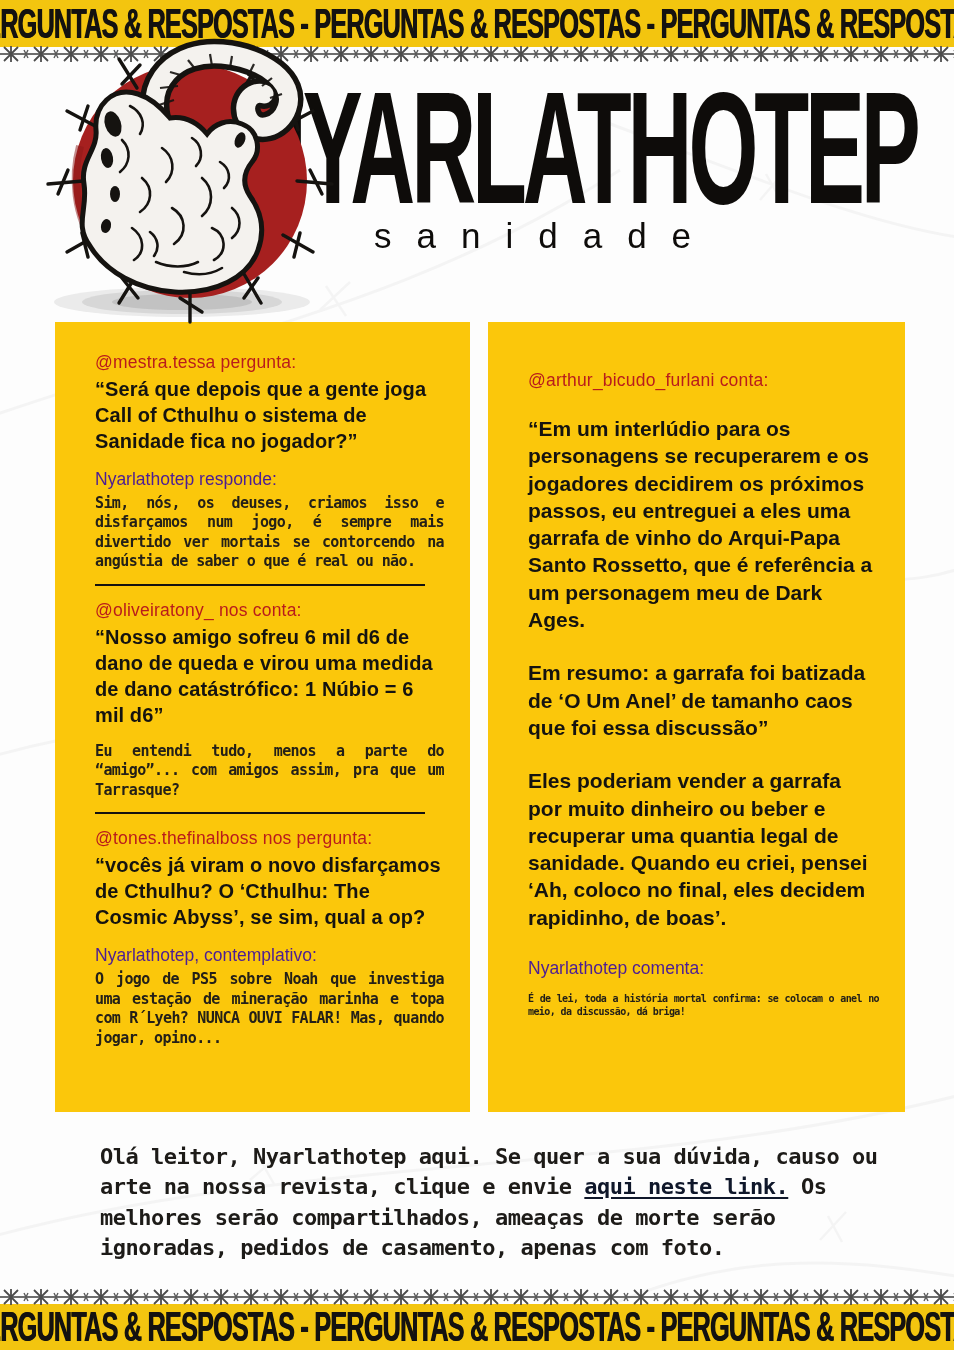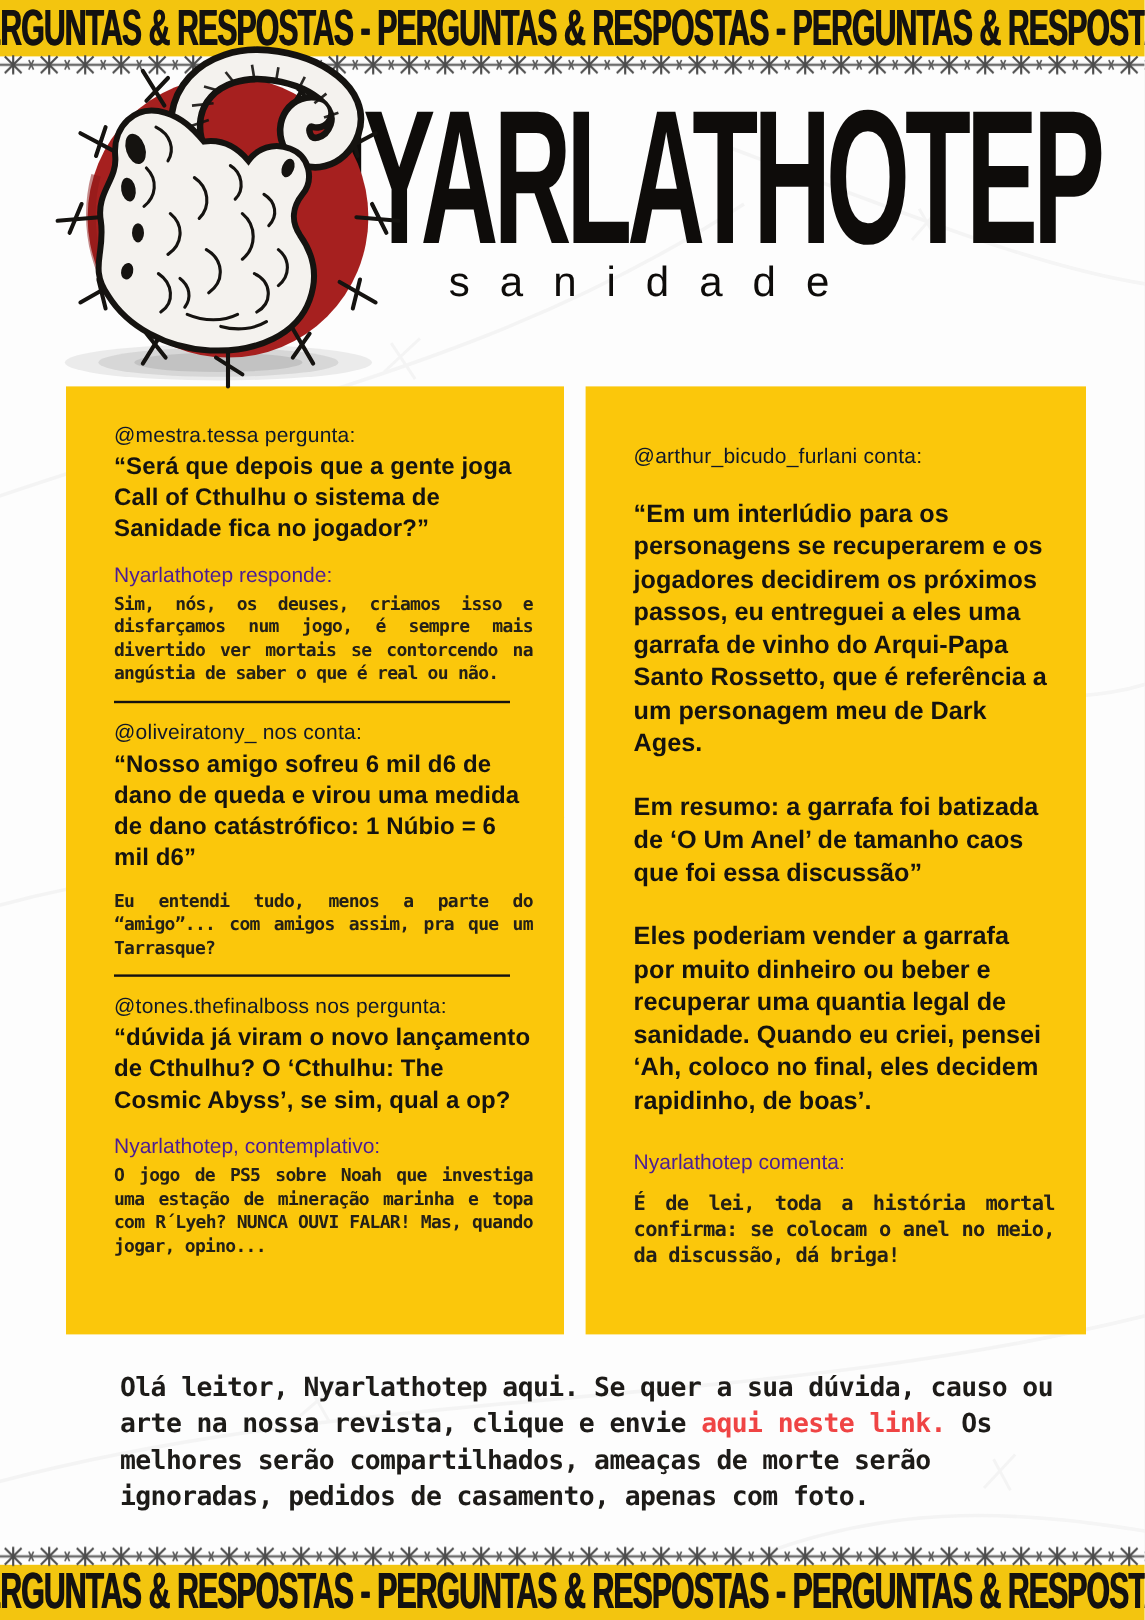--- a/index.html
+++ b/index.html
@@ -42,21 +42,21 @@
     white-space:nowrap;
   }
   
   .col {
     position:absolute; top:322px; height:790px; background:#FBC70B; z-index:1;
     padding:30px 26px 20px 40px; overflow:hidden;
   }
   .col.left  { left:55px;  width:415px; }
   .col.right { left:488px; width:417px; padding-top:48px; }
   .asker {
-    font-size:17.5px; font-weight:400; color:#0f172a; margin-bottom:3px;
+    font-size:17.5px; font-weight:400; color:#b91c1c; margin-bottom:3px;
     letter-spacing:0.2px;
   }
   .question {
     font-size:20px; line-height:1.3; font-weight:700; color:#151310;
     margin:2px 0 14px 0; max-width:352px; letter-spacing:0.1px;
   }
   .responder {
     font-size:17.5px; font-weight:400; color:#4c1d95; line-height:1.3;
     margin-bottom:3px;
   }
@@ -69,30 +69,30 @@
     border:none; border-top:2.5px solid #141210; width:330px;
     margin:12px 0 14px 0;
   }
   
   .col.right .asker { margin-bottom:24px; }
   .big-quote {
     font-size:21px; line-height:1.3; font-weight:700; color:#151310;
     margin-bottom:26px; max-width:352px;
   }
   .col.right .responder { margin-bottom:12px; margin-top:2px; }
-  .col.right .answer { font-size:17px; margin-bottom:0; }
+  .col.right .answer { font-size:10px; margin-bottom:0; }
   
   .footer-note {
     position:absolute; left:100px; top:1142px; width:800px; z-index:1;
     font-family:"DejaVu Sans Mono", monospace;
     font-size:22px; line-height:1.38; font-weight:700; color:#1d1b18;
     letter-spacing:-0.5px;
   }
   .footer-note a {
-    color:#ef4444; text-underline-offset:3px;
+    color:#0f172a; text-decoration:underline; text-underline-offset:3px;
     cursor:pointer;
   }
 </style>
 </head>
 <body>
 
 <div id="page">
 
   <svg class="watermark" viewBox="0 0 954 1350" aria-hidden="true">
     <g stroke="#707070" stroke-width="3" fill="none">
@@ -224,21 +224,21 @@
 
     <div>
       <div class="asker">@oliveiratony_ nos conta:</div>
       <div class="question">“Nosso amigo sofreu 6 mil d6 de dano de queda e virou uma medida de dano catástrófico: 1 Núbio = 6 mil d6”</div>
       <div class="answer">Eu entendi tudo, menos a parte do “amigo”... com amigos assim, pra que um Tarrasque?</div>
     </div>
     <hr class="divider">
 
     <div>
       <div class="asker">@tones.thefinalboss nos pergunta:</div>
-      <div class="question">“dúvida já viram o novo lançamento de Cthulhu? O ‘Cthulhu: The Cosmic Abyss’, se sim, qual a op?</div>
+      <div class="question">“vocês já viram o novo disfarçamos de Cthulhu? O ‘Cthulhu: The Cosmic Abyss’, se sim, qual a op?</div>
       <div class="responder">Nyarlathotep, contemplativo:</div>
       <div class="answer">O jogo de PS5 sobre Noah que investiga uma estação de mineração marinha e topa com R´Lyeh? NUNCA OUVI FALAR! Mas, quando jogar, opino...</div>
     </div>
   </div>
 
   <div class="col right">
     <div class="asker">@arthur_bicudo_furlani conta:</div>
     <div class="big-quote">“Em um interlúdio para os personagens se recuperarem e os jogadores decidirem os próximos passos, eu entreguei a eles uma garrafa de vinho do Arqui-Papa Santo Rossetto, que é referência a um personagem meu de Dark Ages.</div>
     <div class="big-quote">Em resumo: a garrafa foi batizada de ‘O Um Anel’ de tamanho caos que foi essa discussão”</div>
     <div class="big-quote">Eles poderiam vender a garrafa por muito dinheiro ou beber e recuperar uma quantia legal de sanidade. Quando eu criei, pensei ‘Ah, coloco no final, eles decidem rapidinho, de boas’.</div>

